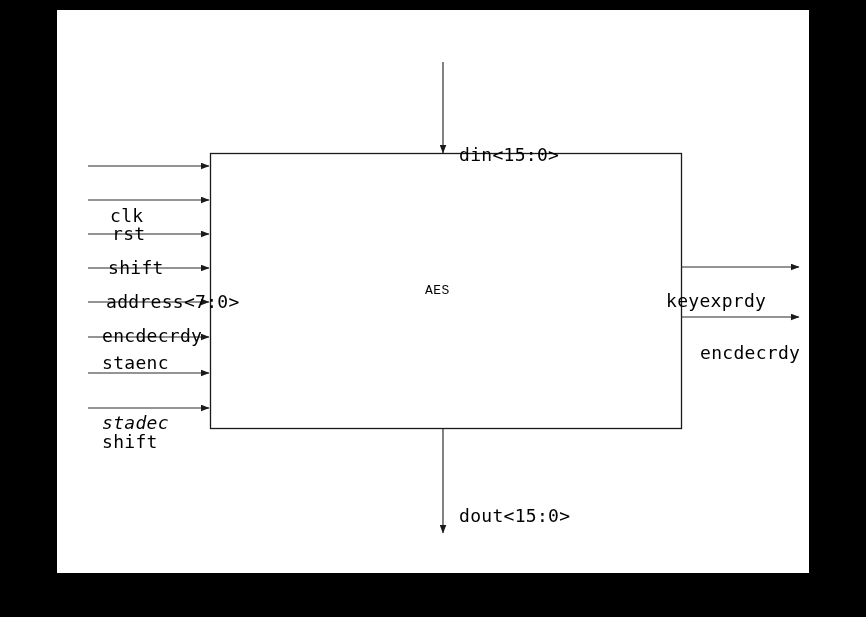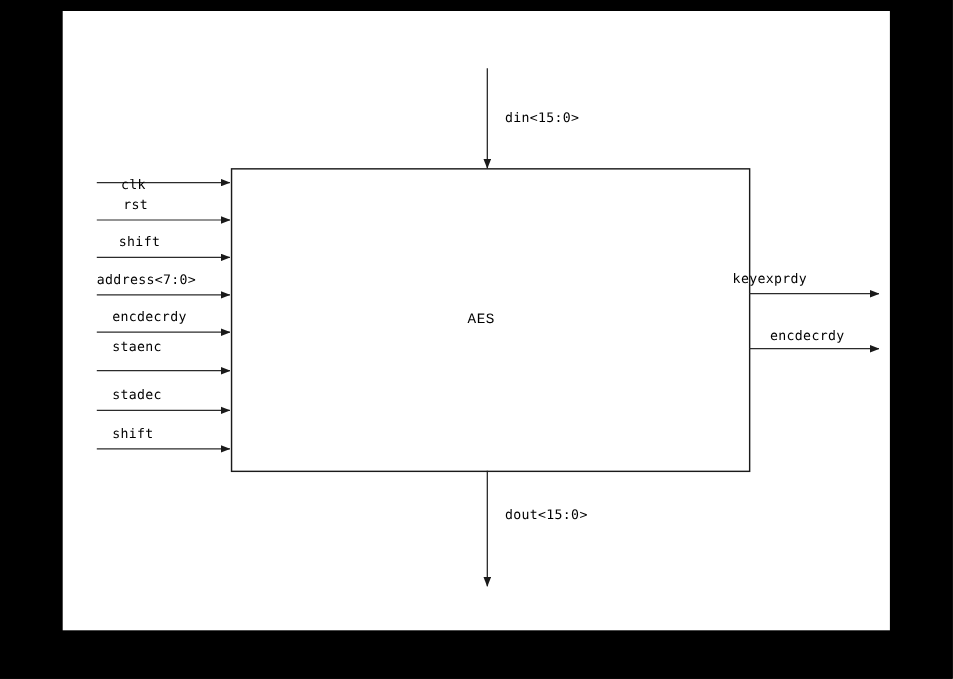--- a/index.html
+++ b/index.html
@@ -41,24 +41,25 @@
     position: absolute;
     font-family: Liberation Mono, monospace;
     font-size: 13px;
     color: #000000;
     letter-spacing: 0.5px;
     white-space: nowrap;
   }
   .sig-label {
     position: absolute;
     font-family: "DejaVu Sans Mono", monospace;
-    font-size: 12px;
+    font-size: 18px;
     color: #000000;
     white-space: nowrap;
     letter-spacing: 0.3px;
+    margin-top: 44px;
   }
   .aes-box-hit {
     position: absolute;
     left: 210px;
     top: 153px;
     width: 471px;
     height: 275px;
     background: transparent;
   }
 </style>
@@ -103,24 +104,24 @@
     </g>
   </svg>
 
   <div class="aes-box-hit"></div>
 
   <div class="blk-label" style="left:425px; top:283px;">AES</div>
 
   <div class="sig-label" style="left:110px; top:161px;">clk</div>
   <div class="sig-label" style="left:112px; top:179px;text-align:center;">rst</div>
   <div class="sig-label" style="left:108px; top:213px;">shift</div>
-  <div class="sig-label" style="left:88px; top:247px;text-align:right;">address&lt;7:0&gt;</div>
+  <div class="sig-label" style="left:106px; top:247px;text-align:right;">address&lt;7:0&gt;</div>
   <div class="sig-label" style="left:102px; top:281px;">encdecrdy</div>
   <div class="sig-label" style="left:102px; top:308px;">staenc</div>
-  <div class="sig-label" style="left:102px; top:352px;">stadec</div>
+  <div class="sig-label" style="left:102px; top:368px;font-style:italic;">stadec</div>
   <div class="sig-label" style="left:102px; top:387px;">shift</div>
 
   <div class="sig-label" style="left:459px; top:100px;">din&lt;15:0&gt;</div>
 
   <div class="sig-label" style="left:666px; top:246px;">keyexprdy</div>
   <div class="sig-label" style="left:700px; top:298px;">encdecrdy</div>
 
   <div class="sig-label" style="left:459px; top:461px;">dout&lt;15:0&gt;</div>
 
 </div>

